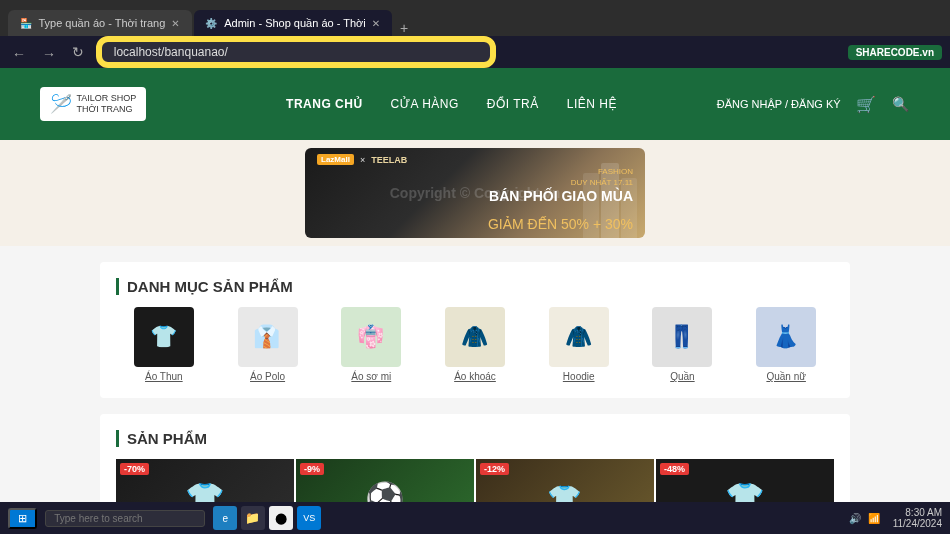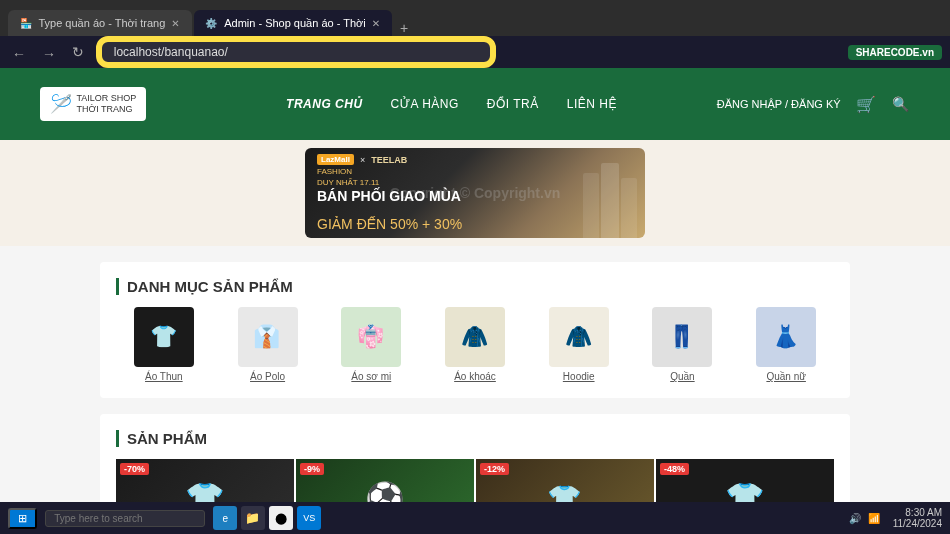--- a/index.html
+++ b/index.html
@@ -23,29 +23,29 @@
     
     .website { background: white; height: calc(534px - 68px - 32px); overflow: hidden; }
 
     
     .site-header { background: #1a6b3c; display: flex; align-items: center; padding: 0 40px; height: 72px; }
     .logo-area { background: white; padding: 6px 10px; border-radius: 4px; margin-right: 40px; display: flex; align-items: center; }
     .logo-icon { font-size: 18px; }
     .logo-text { font-size: 9px; color: #333; font-weight: normal; line-height: 1.2; }
     .nav-links { display: flex; gap: 28px; color: white; font-size: 12px; font-weight: 500; flex: 1; justify-content: center; }
     .nav-link { color: white; text-decoration: none; cursor: pointer; letter-spacing: 0.5px; }
-    .nav-link.active { font-weight: bold; font-style: italic; }
+    .nav-link.active { font-weight: bold; }
     .nav-right-area { display: flex; align-items: center; gap: 16px; color: white; font-size: 12px; }
     .cart-icon { font-size: 16px; }
     .search-icon { font-size: 14px; cursor: pointer; }
 
     
     .banner-area { background: #f5f0e8; display: flex; justify-content: center; align-items: center; padding: 8px; }
     .banner { background: linear-gradient(135deg, #1a1a1a 0%, #2d2d2d 40%, #8B7355 70%, #c8a96e 100%); width: 340px; height: 90px; border-radius: 6px; overflow: hidden; position: relative; display: flex; align-items: center; padding: 8px 12px; }
-    .banner-content { color: white; z-index: 2; flex: 1; }
+    .banner-content { color: white; z-index: 2; flex: 1; text-align: right; }
     .banner-top { display: flex; align-items: center; gap: 6px; font-size: 9px; color: #ddd; margin-bottom: 2px; }
     .lazmall { background: #f5a623; color: white; padding: 1px 4px; border-radius: 2px; font-size: 8px; font-weight: bold; }
     .teelab { color: #e8d4a0; font-size: 9px; font-weight: bold; }
     .banner-sub { font-size: 8px; color: #f0c060; margin-bottom: 2px; }
     .banner-main { font-size: 14px; font-weight: bold; color: white; line-height: 1.1; }
     .banner-discount { font-size: 14px; color: #f0c060; margin-top: 11px; }
     .banner-figures { position: absolute; right: 8px; top: 0; bottom: 0; display: flex; align-items: flex-end; gap: 2px; }
     .watermark { position: absolute; left: 50%; top: 50%; transform: translate(-50%, -50%); color: rgba(200,200,200,0.3); font-size: 16px; font-weight: bold; white-space: nowrap; }
 
     

